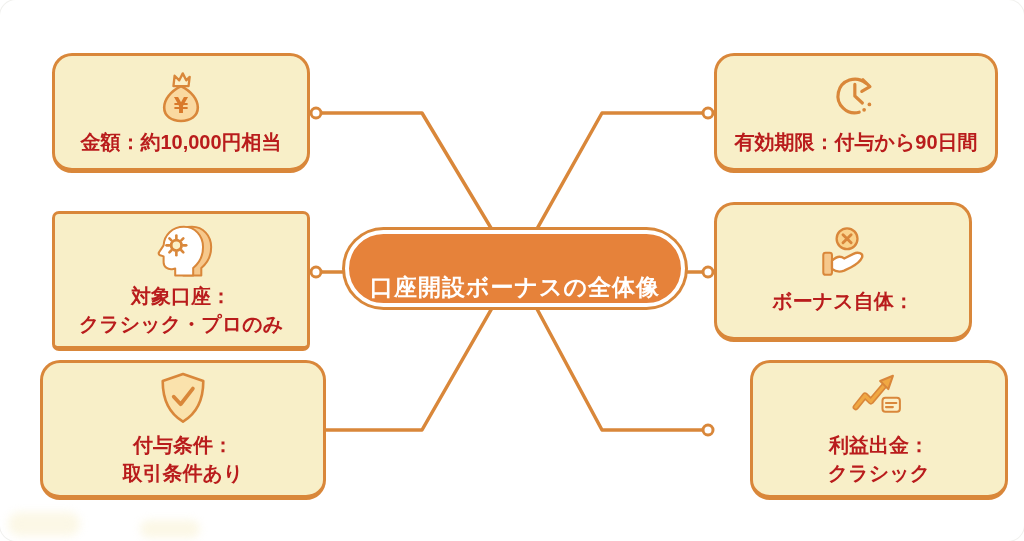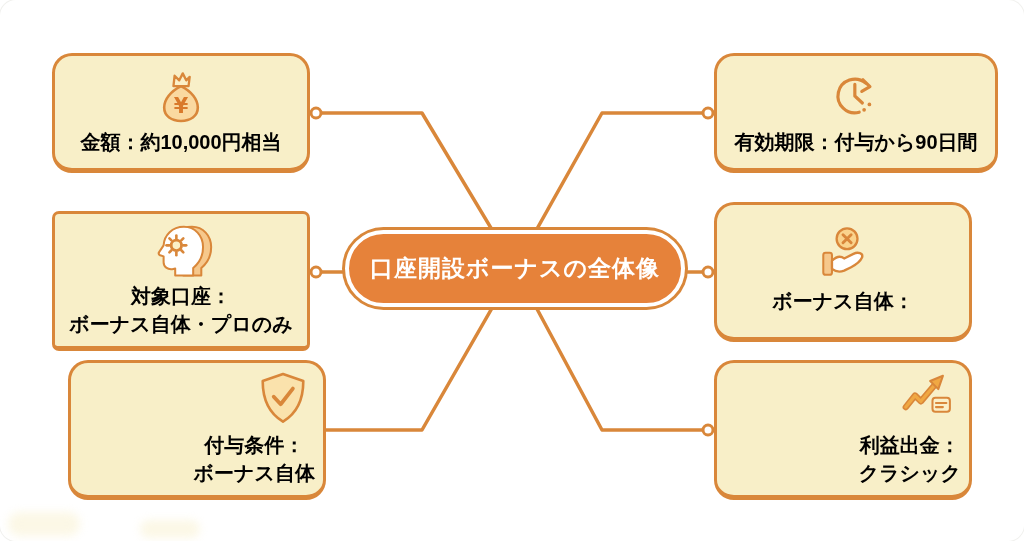--- a/index.html
+++ b/index.html
@@ -10,33 +10,33 @@
   }
   svg.wires{position:absolute;left:0;top:0;width:1024px;height:541px;}
   .node{
     position:absolute;box-sizing:border-box;
     background:#F8EFC8;
     border:3px solid #D9873A;border-bottom-width:5px;border-radius:20px;
     display:flex;flex-direction:column;align-items:center;justify-content:center;
     gap:4px;padding:6px 8px;
   }
   .node .icon{flex:0 0 auto;width:64px;height:58px;display:block;}
-  .node .label{text-align:center;color:#000000;font-weight:700;font-size:20px;line-height:1.38;}
+  .node .label{text-align:center;color:#b91c1c;font-weight:700;font-size:20px;line-height:1.38;}
   .node .label span{display:block;white-space:nowrap;}
   .n1{left:52px;top:53px;width:258px;height:120px;}
   .n2{left:52px;top:211px;width:258px;height:140px;border-radius:7px;}
-  .n3{left:68px;top:360px;width:258px;height:140px;align-items:flex-end;}
+  .n3{left:40px;top:360px;width:286px;height:140px;}
   .n4{left:714px;top:53px;width:284px;height:120px;}
   .n5{left:714px;top:202px;width:258px;height:140px;}
-  .n6{left:714px;top:360px;width:258px;height:140px;align-items:flex-end;}
+  .n6{left:750px;top:360px;width:258px;height:140px;}
   .pill{
     position:absolute;left:345px;top:230px;width:340px;height:77px;box-sizing:border-box;
     background:#E6823A;border:4px solid #ffffff;border-radius:45px;
     box-shadow:0 0 0 3px #D9873A;
-    display:flex;align-items:center;justify-content:center;
+    display:flex;align-items:flex-end;justify-content:center;
   }
   .pill span{color:#ffffff;font-weight:700;font-size:23px;letter-spacing:1px;white-space:nowrap;}
   .smudge{position:absolute;border-radius:12px;background:#F8EFC8;filter:blur(4px);opacity:.45;}
   .smudge.a{left:8px;top:512px;width:72px;height:24px;}
   .smudge.b{left:140px;top:520px;width:60px;height:18px;}
 </style>
 </head>
 <body>
 
 <div class="canvas">
@@ -86,32 +86,32 @@
           <line x1="38.5" y1="50.5" x2="35" y2="54"></line>
         <line x1="35" y1="42" x2="30" y2="42"></line>
           <line x1="38.5" y1="33.5" x2="35" y2="30"></line>
         <line x1="47" y1="30" x2="47" y2="25"></line>
           <line x1="55.5" y1="33.5" x2="59" y2="30"></line>
       </g>
       <circle cx="47" cy="42" r="9" fill="#FBF0C8" stroke="#D9873A" stroke-width="5"></circle>
     </svg>
     <div class="label">
       <span>対象口座：</span>
-      <span>ボーナス自体・プロのみ</span>
+      <span>クラシック・プロのみ</span>
     </div>
   </div>
 
   <div class="node n3">
     <svg class="icon" viewBox="0 0 100 100" aria-hidden="true">
       <path d="M50 7 L85 19 C85 46 77 73 50 89 C23 73 15 46 15 19 Z" fill="#FAE2AC" stroke="#D9873A" stroke-width="4.5" stroke-linejoin="round"></path>
       <path d="M34 46 L46 59 L67 32" fill="none" stroke="#D9873A" stroke-width="6.5" stroke-linecap="round" stroke-linejoin="round"></path>
     </svg>
     <div class="label">
       <span>付与条件：</span>
-      <span>ボーナス自体</span>
+      <span>取引条件あり</span>
     </div>
   </div>
 
   <div class="node n4">
     <svg class="icon" viewBox="0 0 100 100" aria-hidden="true">
       <path d="M66.6 27.8 A29 29 0 1 0 55.5 78" fill="none" stroke="#D9873A" stroke-width="5.5" stroke-linecap="round"></path>
       <path d="M48 50 L48 30 M48 50 L61 62" fill="none" stroke="#D9873A" stroke-width="5.5" stroke-linecap="round" stroke-linejoin="round"></path>
       <path d="M62 22 L74 34 L60 42" fill="none" stroke="#D9873A" stroke-width="5.5" stroke-linecap="round" stroke-linejoin="round"></path>
       <circle cx="73.1" cy="64.5" r="3.2" fill="#D9873A"></circle>
       <circle cx="64" cy="73.8" r="3.2" fill="#D9873A"></circle>

